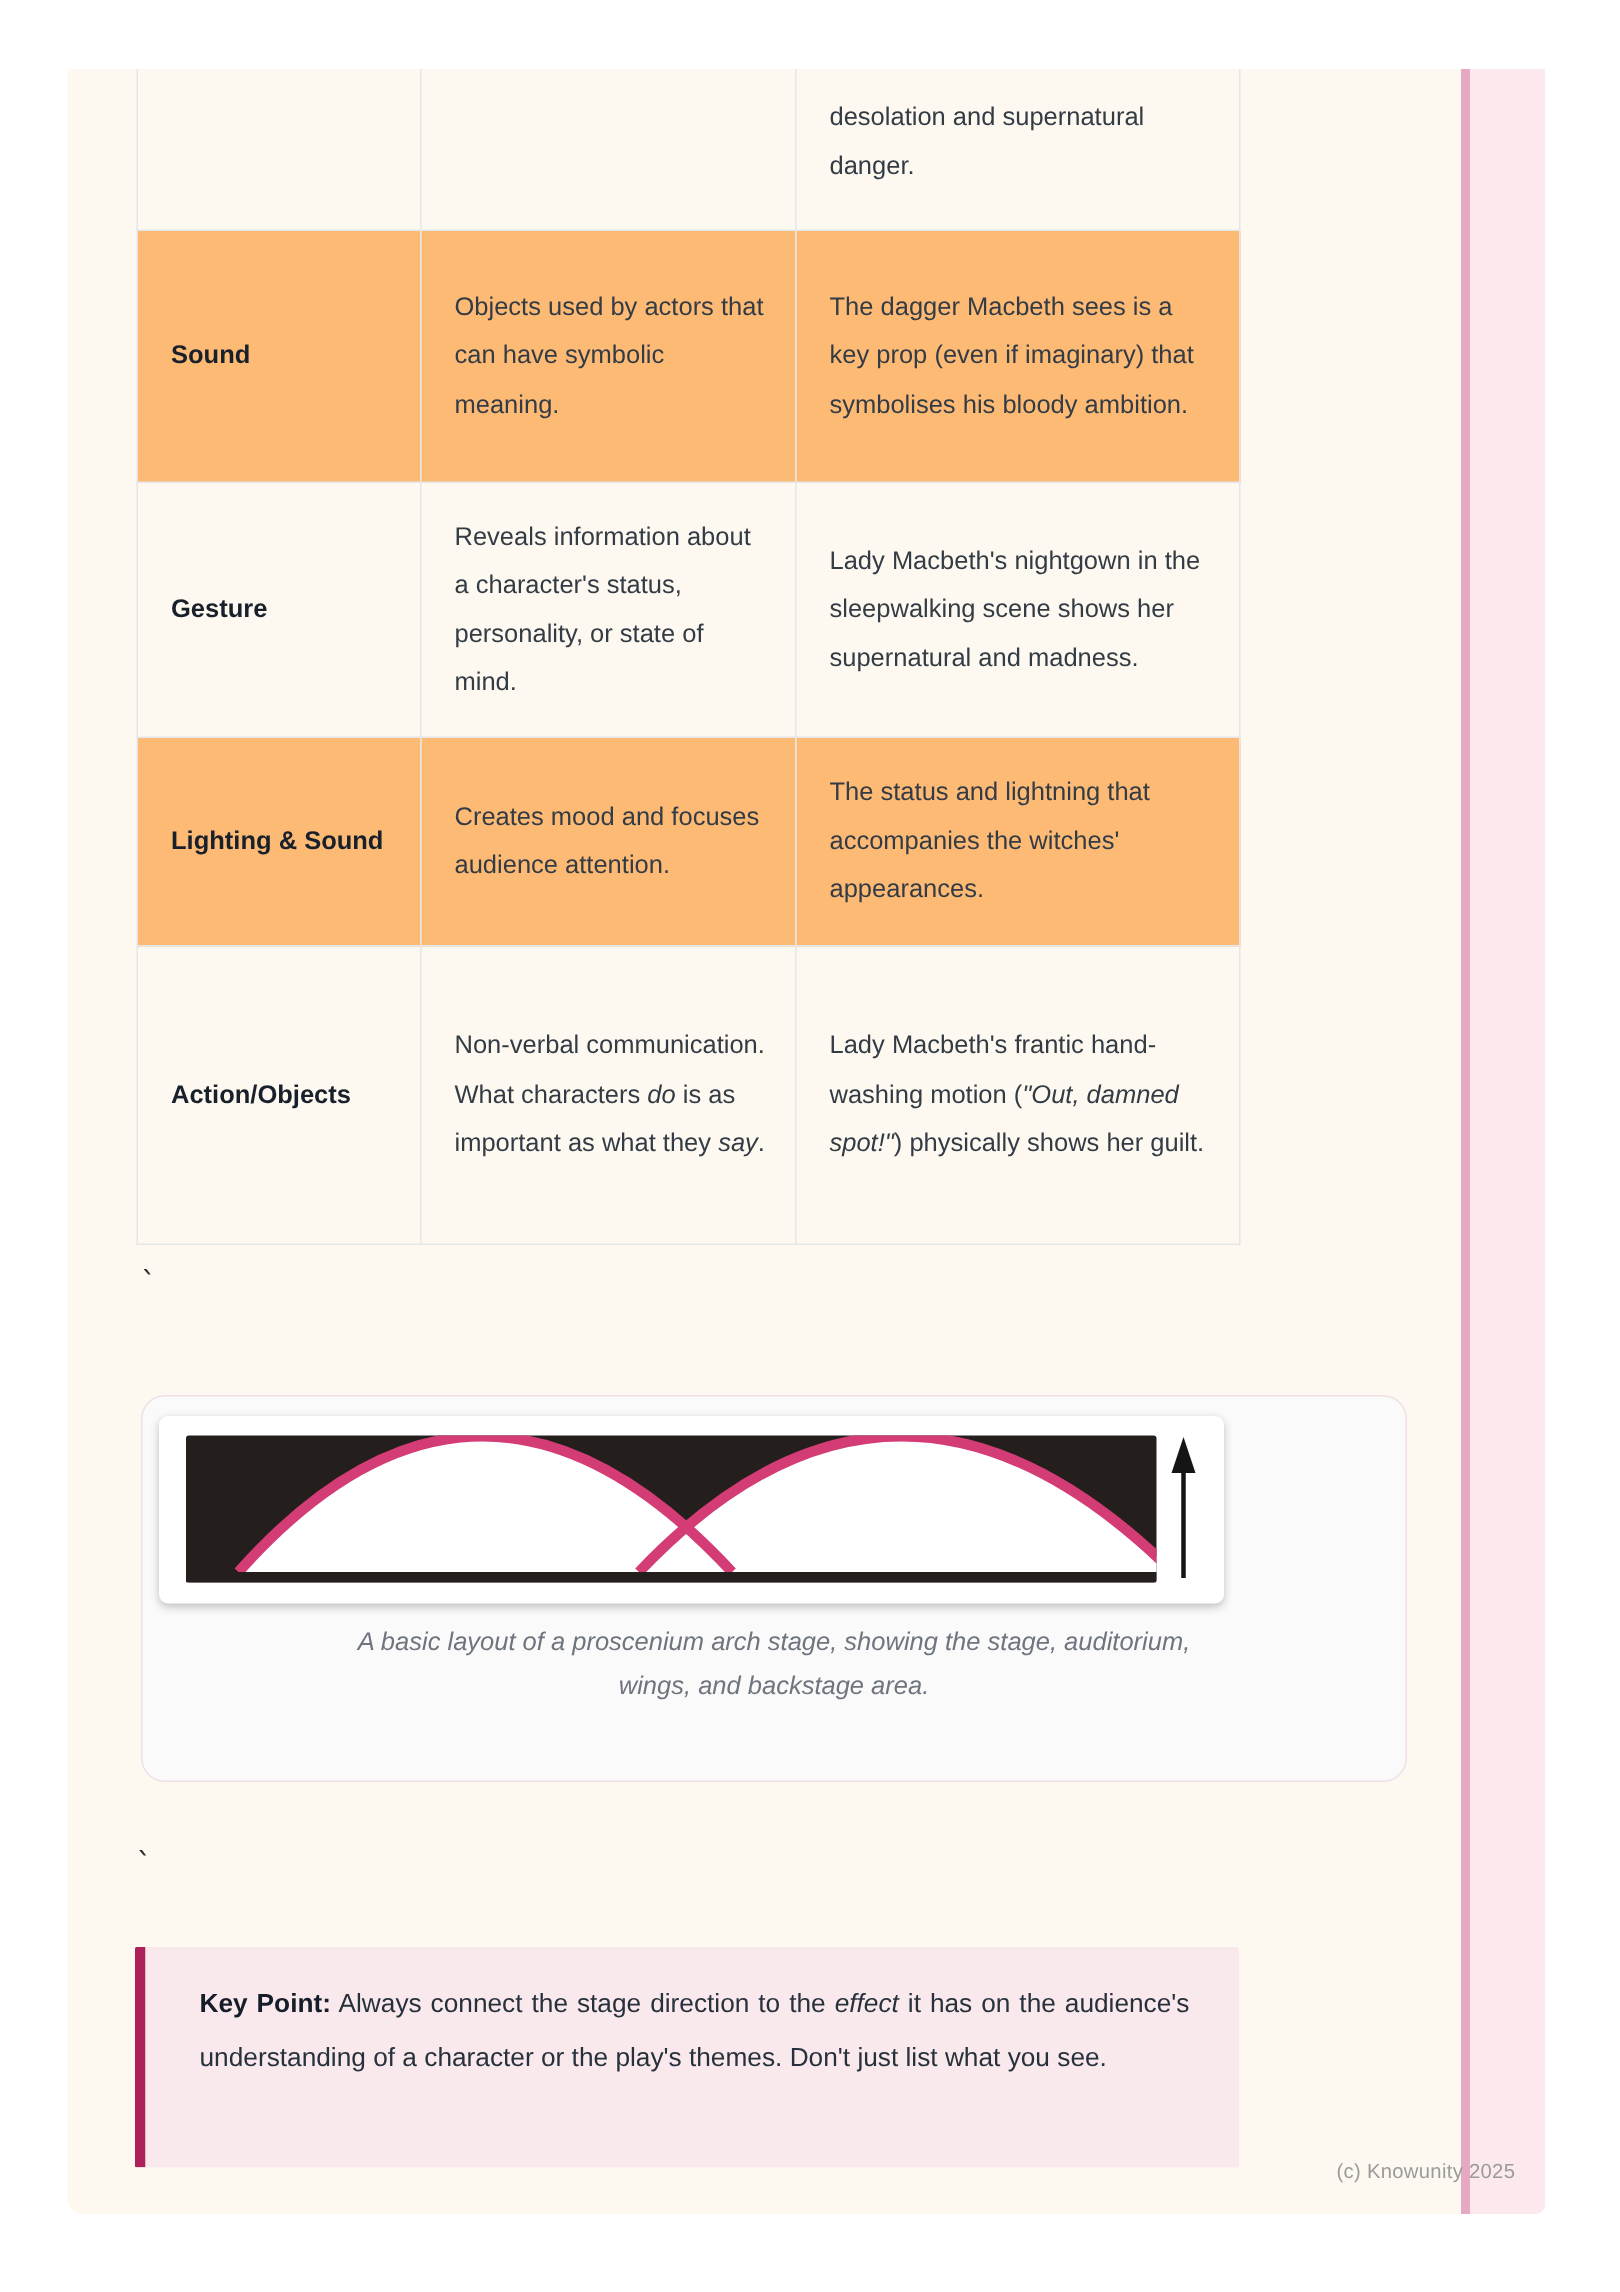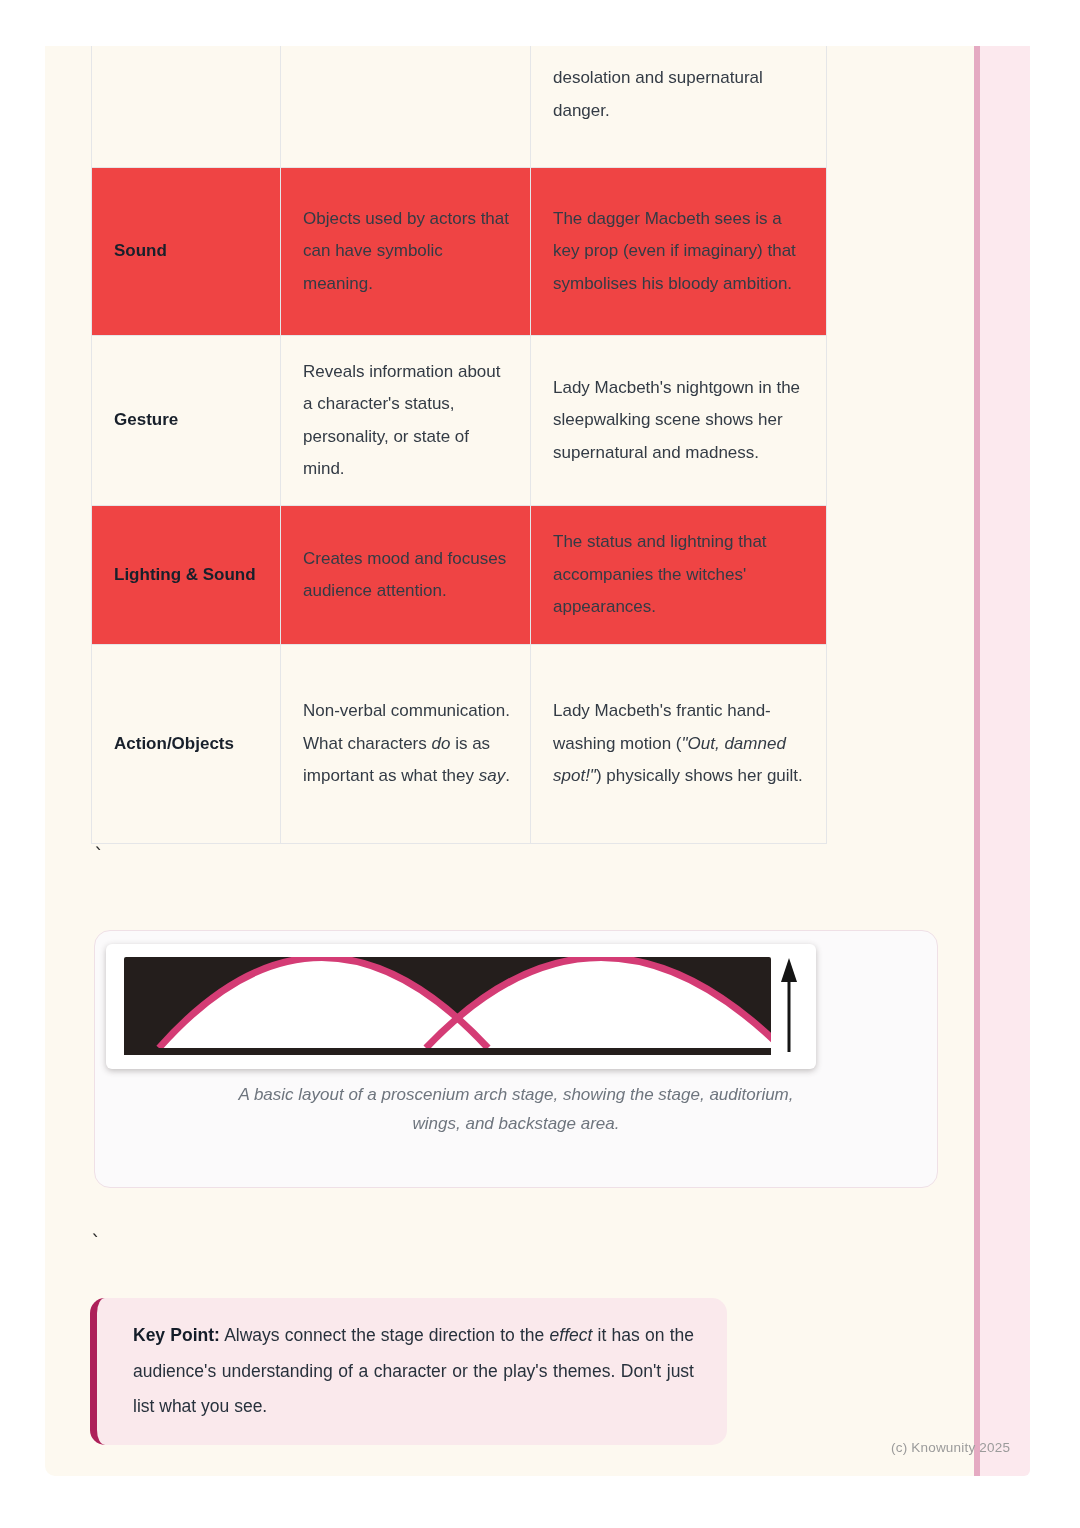--- a/index.html
+++ b/index.html
@@ -42,28 +42,28 @@
   }
   table.stage tr.r0 td { border-top:none; }
   col.c-term { width:189px; }
   col.c-def  { width:250px; }
   col.c-ex   { width:296px; }
   td.term {
     font-weight:bold; color:#18202B;
     padding-right:40px;
   }
   td.ex { padding-left:23px; padding-right:24px; }
-  tr.r-gray  td { background:#ef4444; }
+  tr.r-gray  td { background:#fdba74; }
   tr.r-cream td { background:transparent; }
   tr.r0 { height:89px; }
   tr.r1 { height:168px; }
   tr.r2 { height:170px; }
   tr.r3 { height:139px; }
   tr.r4 { height:199px; }
-  tr.r0 td { vertical-align:bottom; padding-bottom:40px;margin-top:19px; }
+  tr.r0 td { vertical-align:bottom; padding-bottom:26px;margin-top:19px; }
   
   .tick {
     position:absolute; z-index:1;
     font-size:20px; color:#2A2A2A; font-family:"DejaVu Sans Mono", monospace;
   }
   .tick.t1 { left:93px; top:843px; }
   .tick.t2 { left:90px; top:1230px; }
   
   .figure-card {
     position:absolute; left:94px; top:930px; z-index:1;
@@ -83,24 +83,24 @@
   .figure-caption {
     position:absolute; left:0; top:150px; width:100%;
     text-align:center;
     font-style:italic;
     font-size:17px; line-height:28.5px;
     color:#6E757E;
   }
   
   .keypoint {
     position:absolute; left:90px; top:1298px; z-index:1;
-    width:637px; height:147px;
+    width:736px; height:147px;
     background:#FAE9EC;
     border-left:7px solid #AD2059;
-    border-radius:15px;
+    border-radius:1px;
     padding:20px 33px 0 36px;
     font-size:17.5px; line-height:35.5px;
     color:#27313C;
     text-align:justify;
   }
   .keypoint b { color:#141D29; }
   
   .footer-copy {
     position:absolute; left:891px; top:1440px; z-index:5;
     font-size:13.5px; letter-spacing:0.2px;

